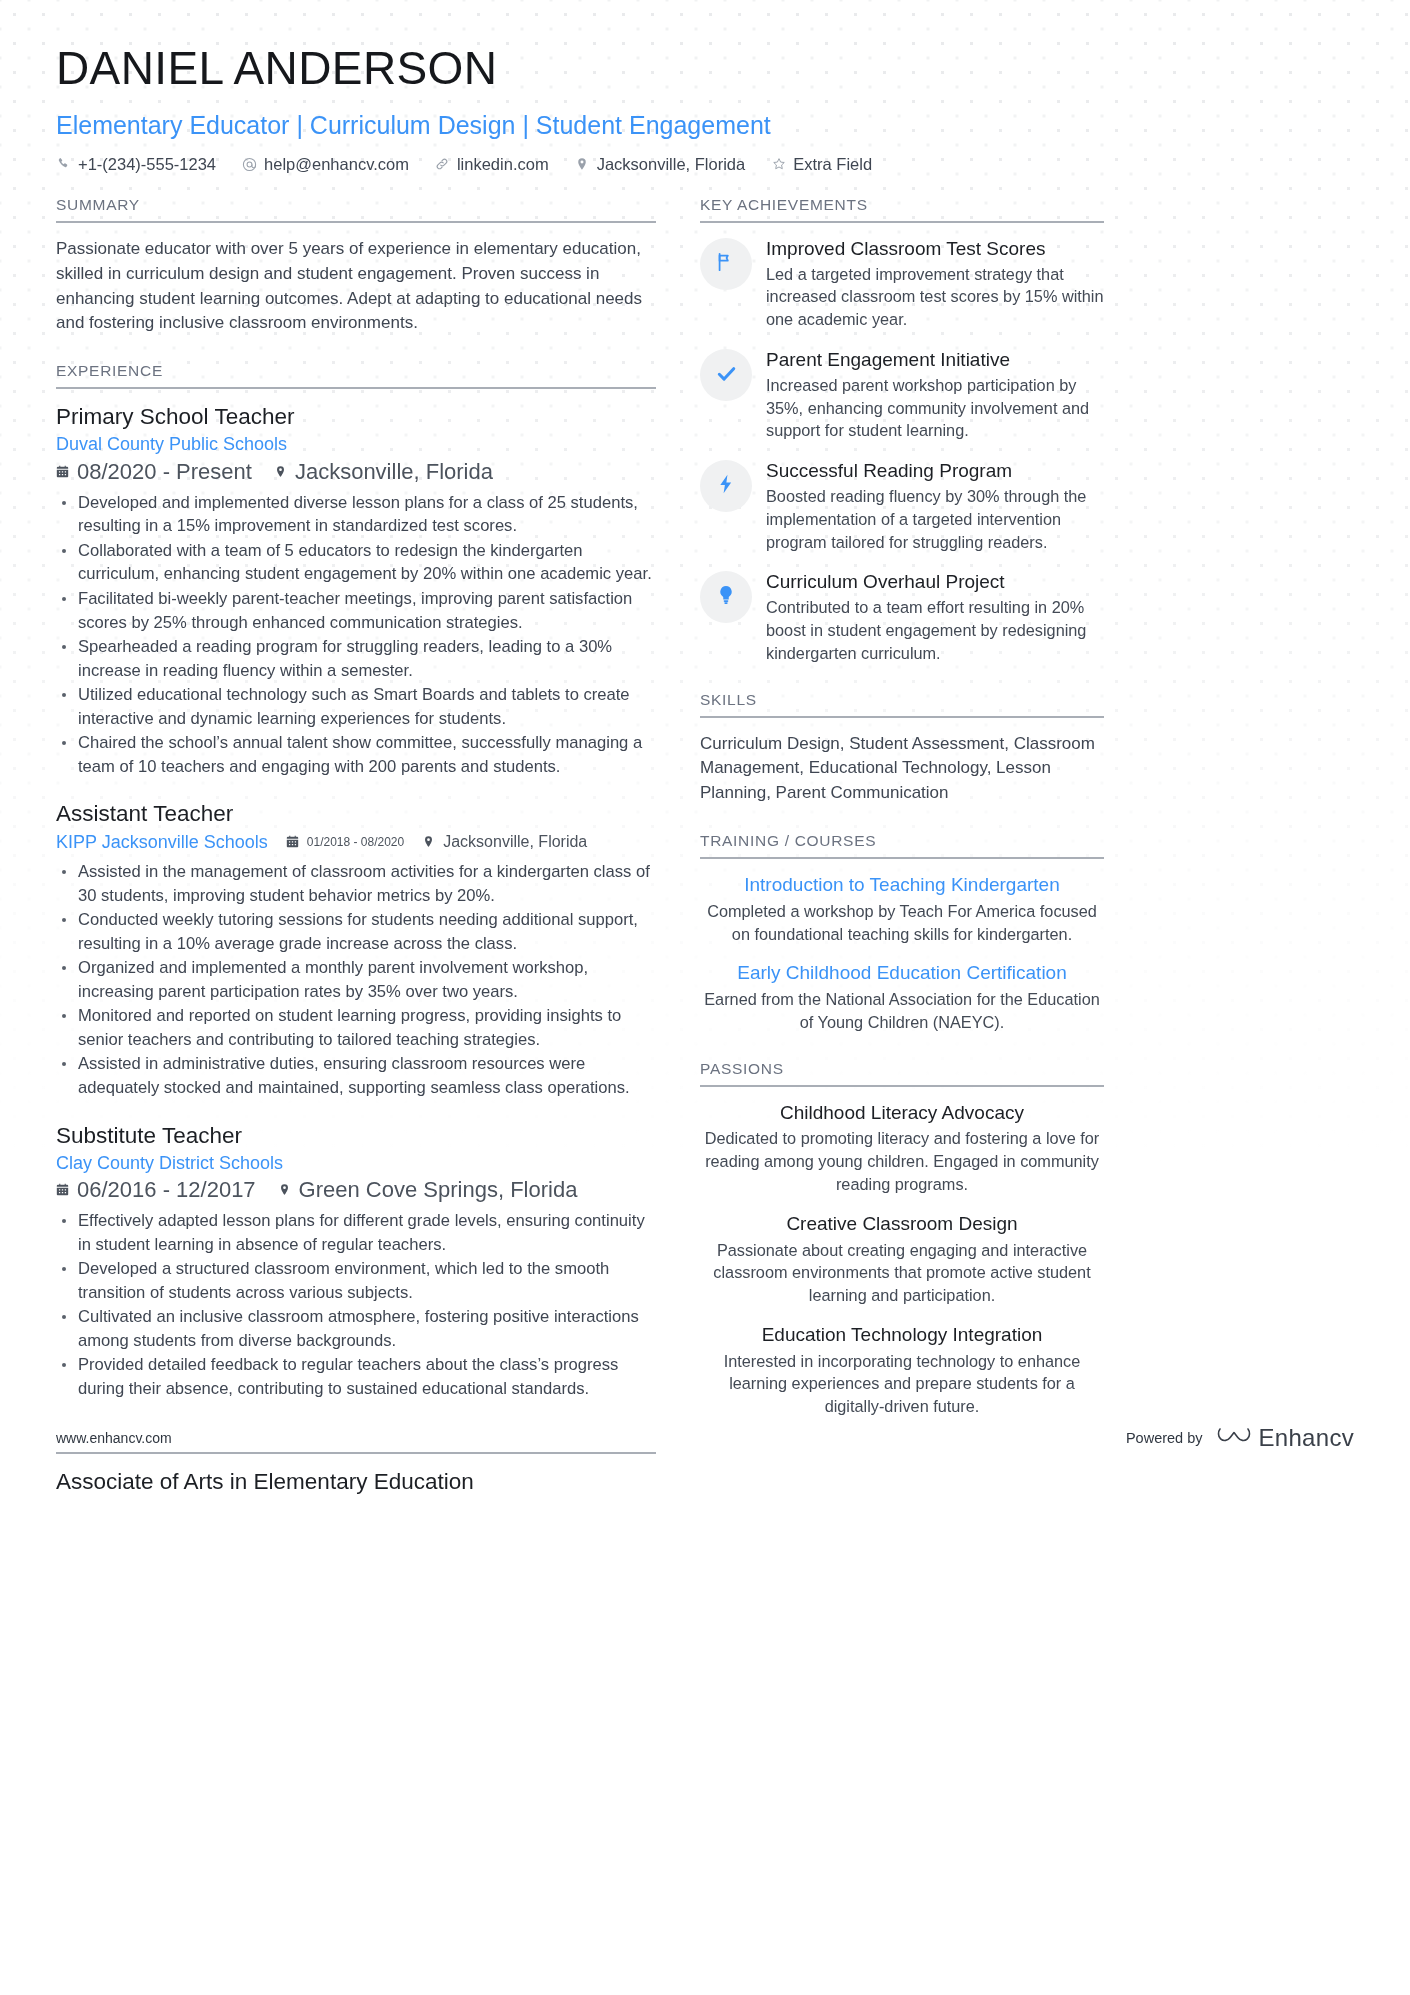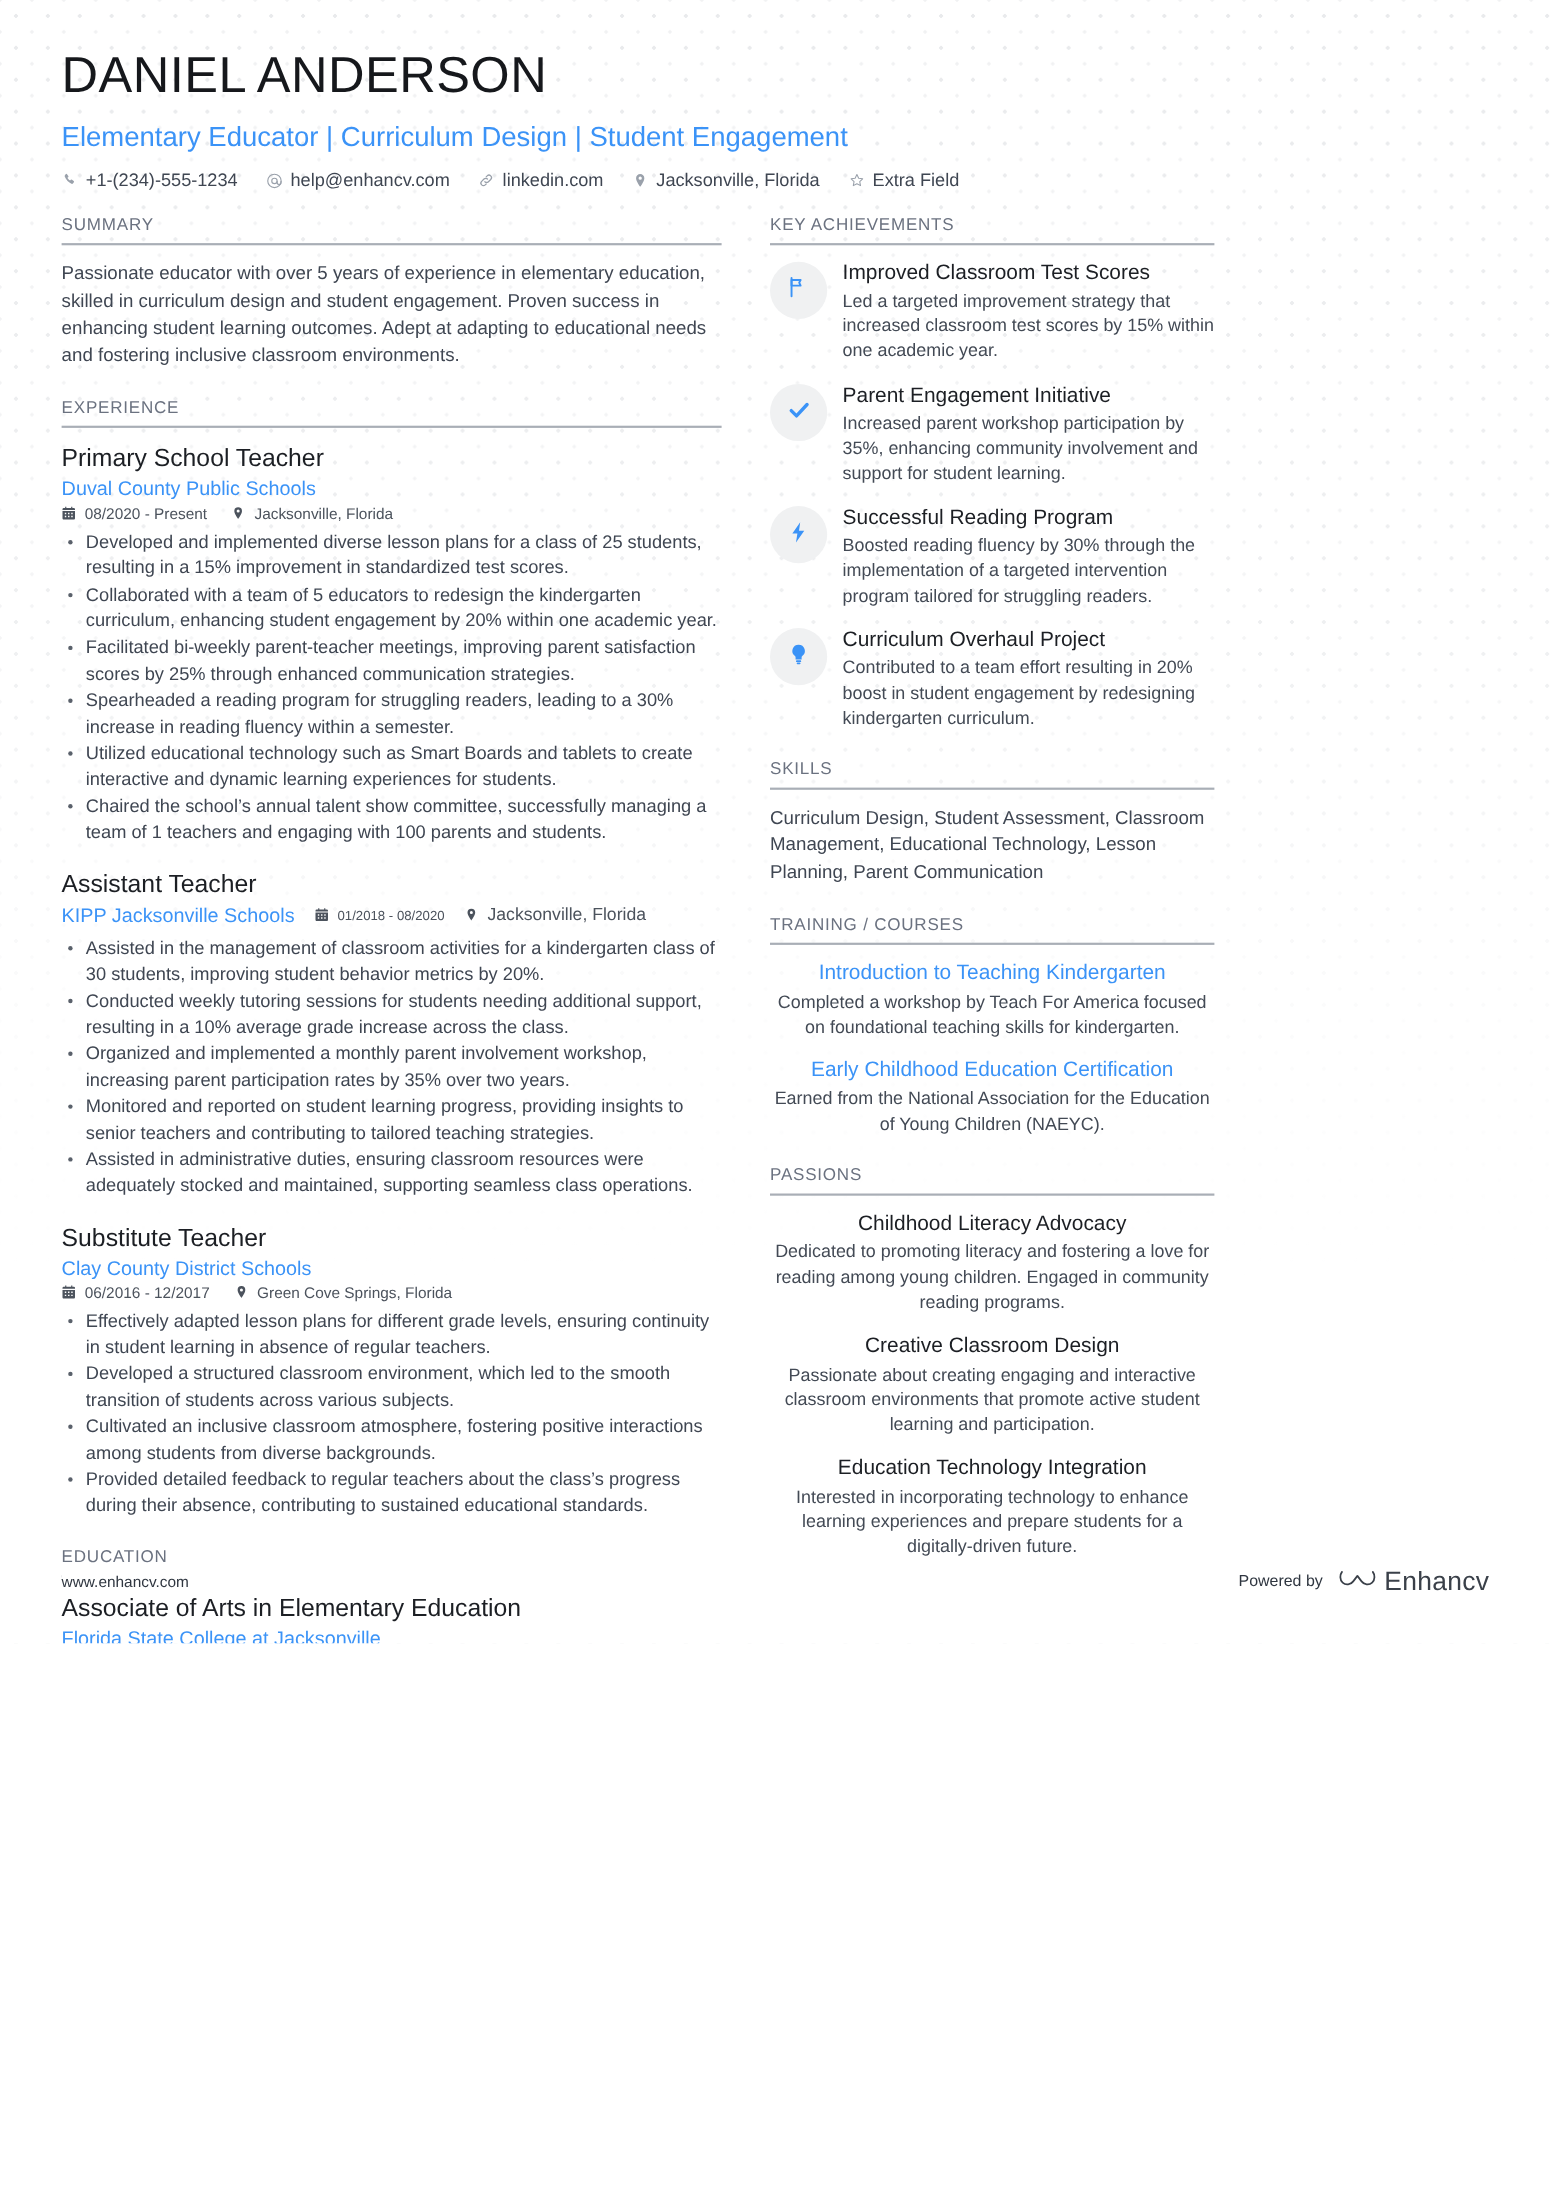--- a/index.html
+++ b/index.html
@@ -123,21 +123,21 @@
   .job-company {
     font-size: 18px;
     color: #3b93f7;
     line-height: 1.3;
   }
   .job-meta {
     display: flex;
     flex-wrap: wrap;
     align-items: center;
     gap: 0 22px;
-    font-size: 14px;
+    font-size: 22px;
     color: #4c535d;
     margin: 2px 0 6px 0;
   }
   .job-meta .mi {
     display: inline-flex;
     align-items: center;
     gap: 7px;
     white-space: nowrap;
   }
   .job-meta .mi .ico {
@@ -369,21 +369,21 @@
                 </span>
                 <span>Jacksonville, Florida</span>
               </span>
             </div>
             <ul class="bullets">
               <li>Developed and implemented diverse lesson plans for a class of 25 students, resulting in a 15% improvement in standardized test scores.</li>
               <li>Collaborated with a team of 5 educators to redesign the kindergarten curriculum, enhancing student engagement by 20% within one academic year.</li>
               <li>Facilitated bi-weekly parent-teacher meetings, improving parent satisfaction scores by 25% through enhanced communication strategies.</li>
               <li>Spearheaded a reading program for struggling readers, leading to a 30% increase in reading fluency within a semester.</li>
               <li>Utilized educational technology such as Smart Boards and tablets to create interactive and dynamic learning experiences for students.</li>
-              <li>Chaired the school’s annual talent show committee, successfully managing a team of 1 teachers and engaging with 100 parents and students.</li>
+              <li>Chaired the school’s annual talent show committee, successfully managing a team of 10 teachers and engaging with 200 parents and students.</li>
             </ul>
           </div>
 
           <div class="job">
             <div class="job-title">Assistant Teacher</div>
             <div class="job-subrow">
               <span class="job-company">KIPP Jacksonville Schools</span>
               <span class="mi" style="display:inline-flex;align-items:center;gap:7px;font-size:12px;color:#4c535d;">
                 <span class="ico" style="display:inline-flex;width:14px;height:14px;">
                   <svg viewBox="0 0 16 16" width="13" height="13" fill="currentColor">

